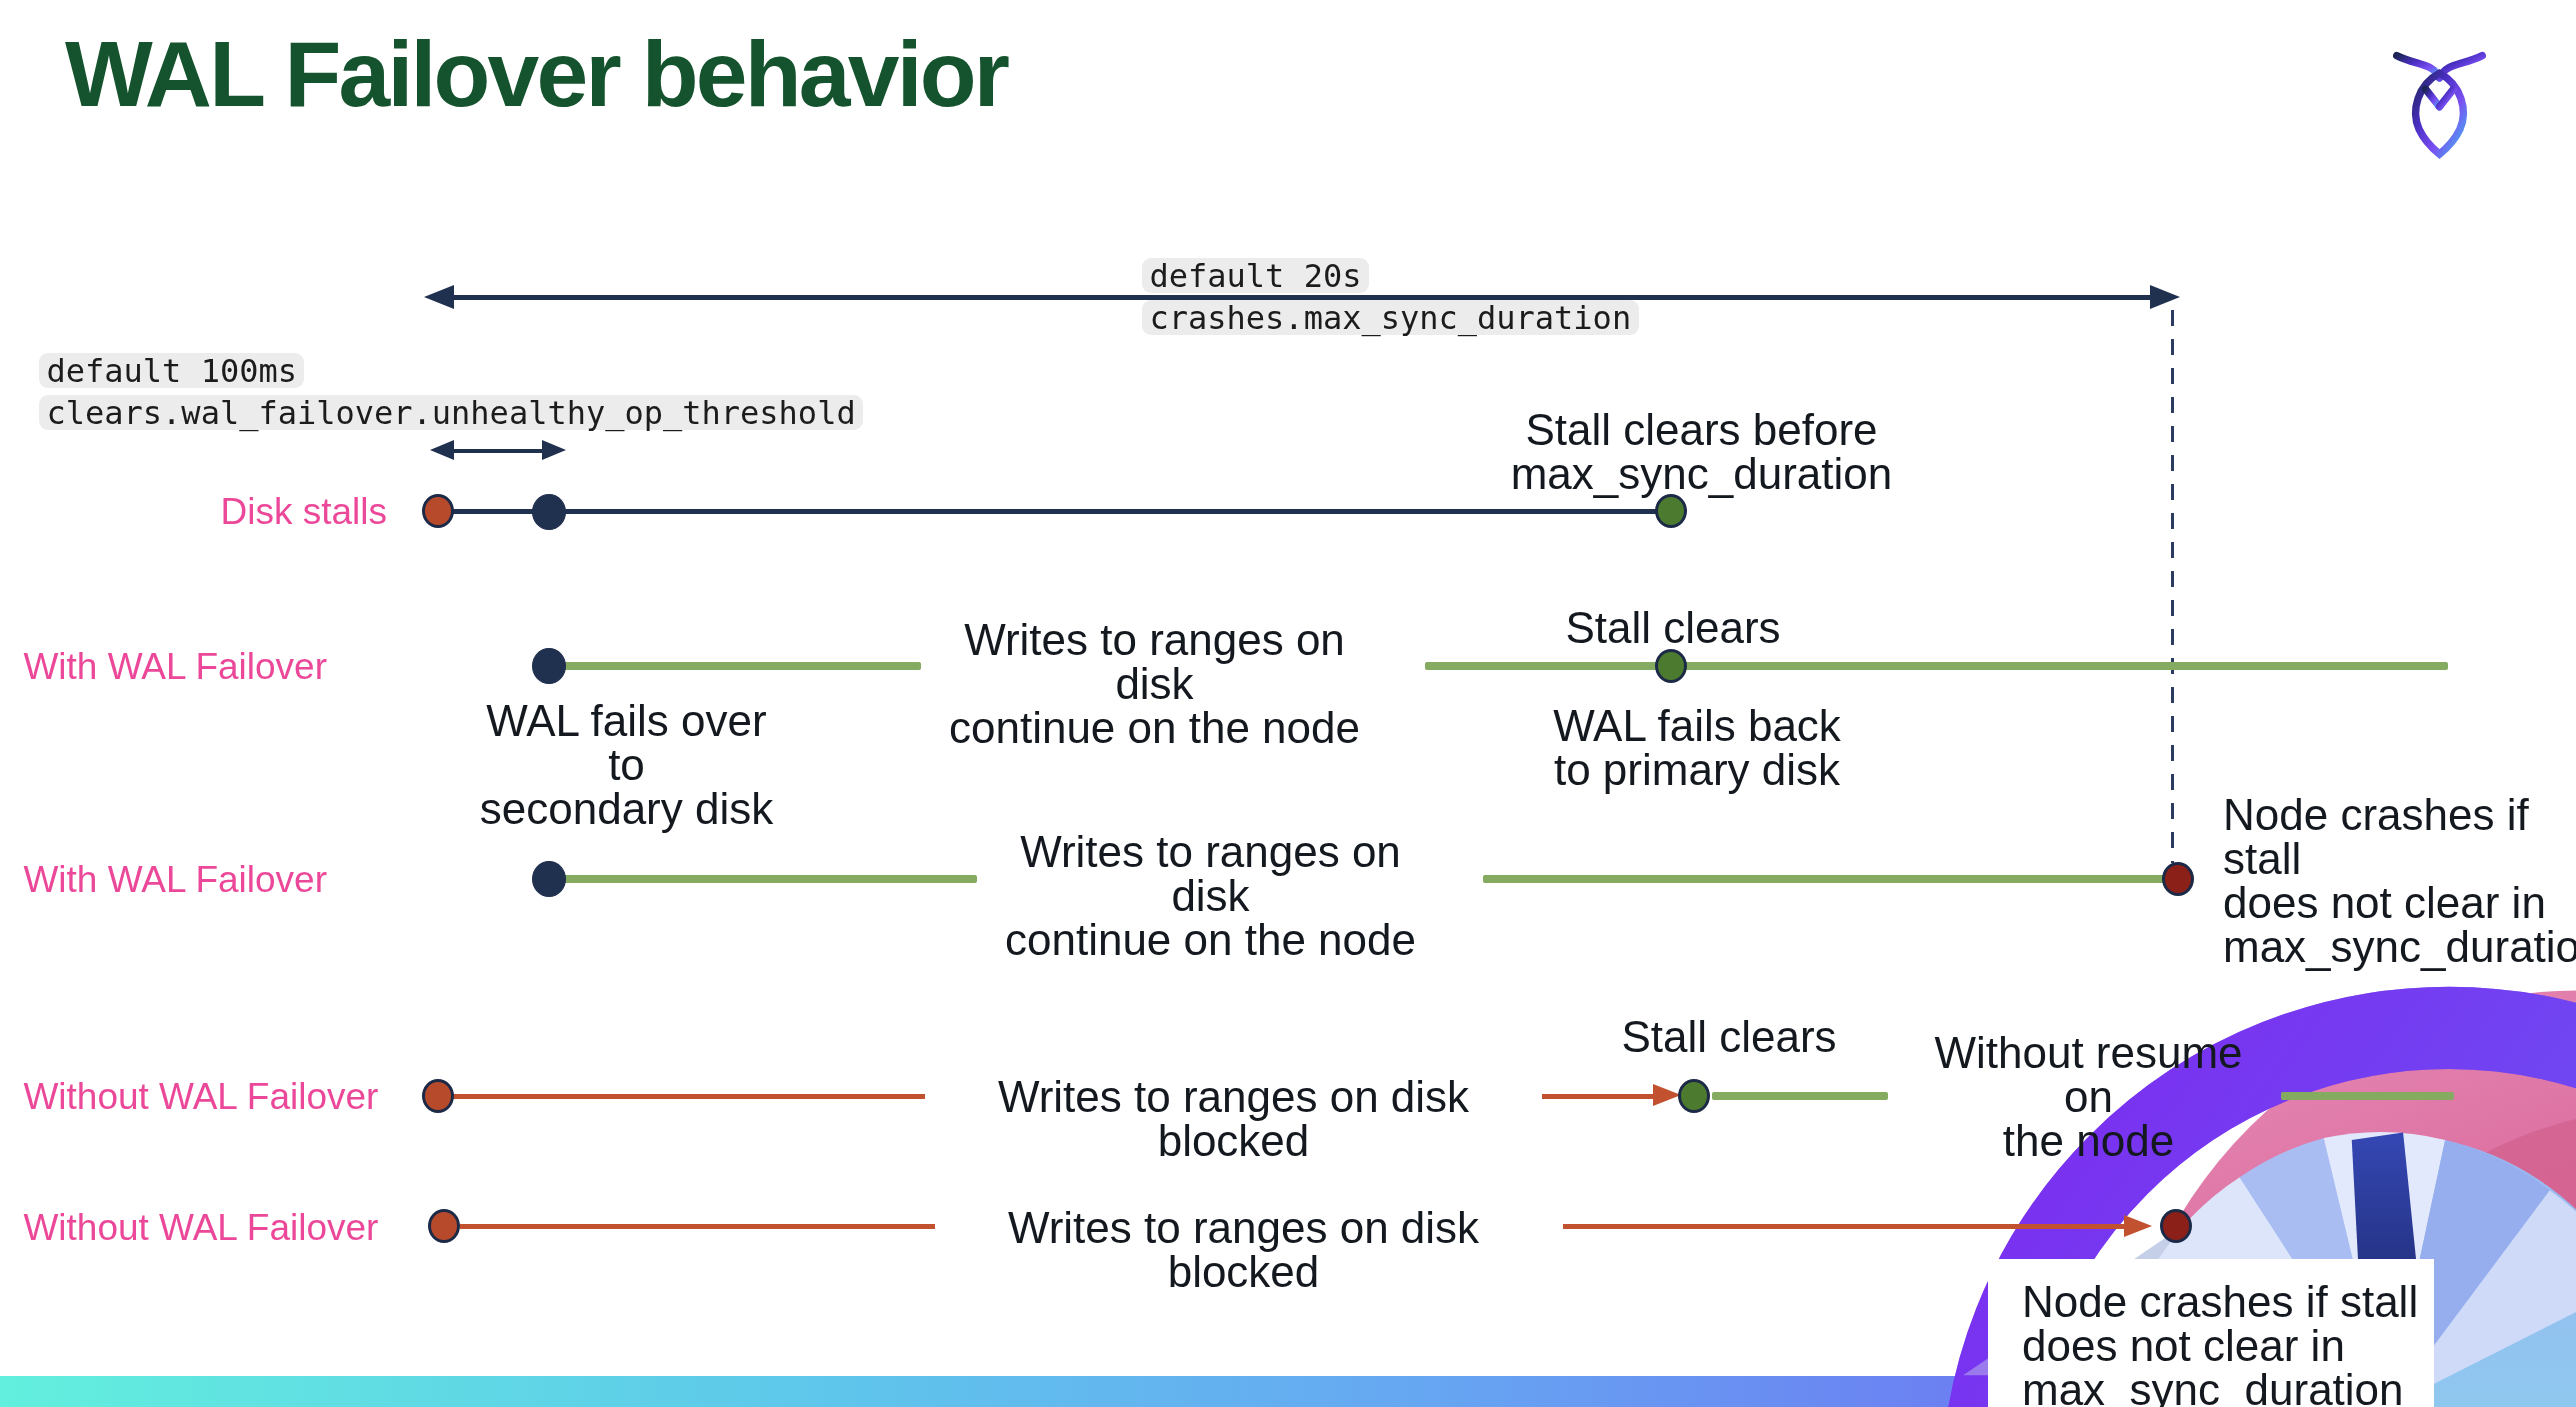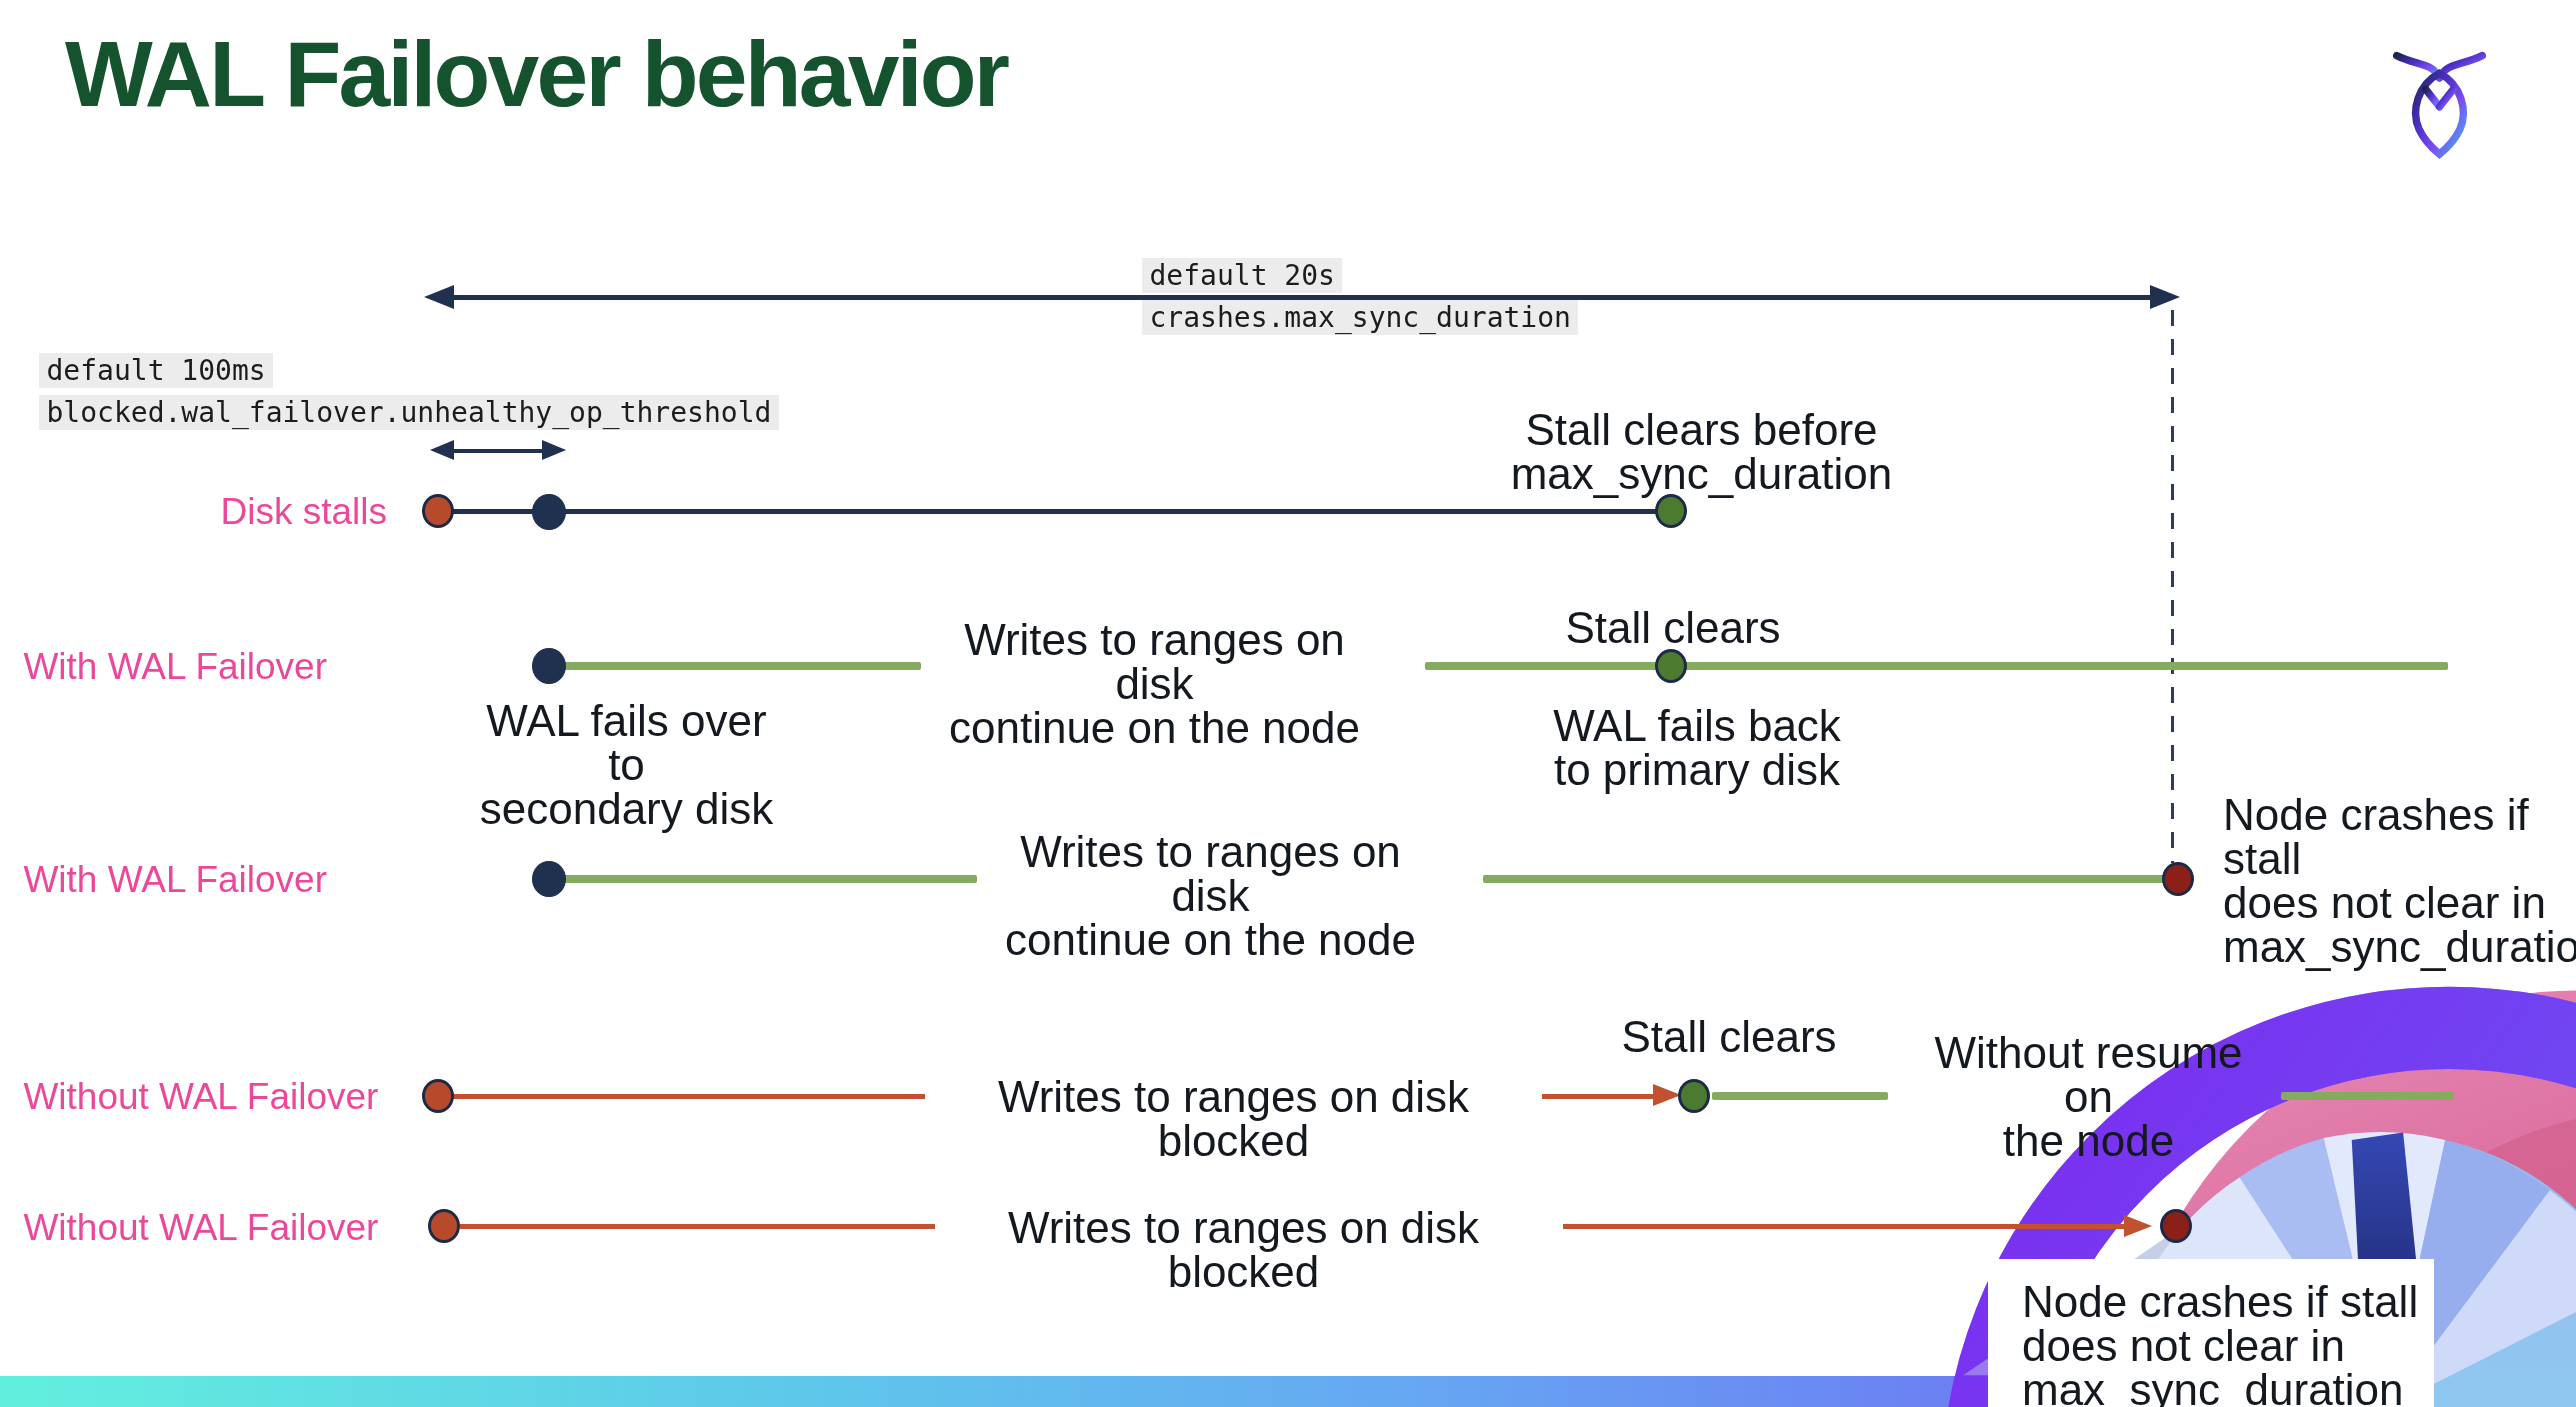--- a/index.html
+++ b/index.html
@@ -31,21 +31,21 @@
          background:repeating-linear-gradient(to bottom,#2c3b60 0 16px,transparent 16px 29px);}
 
   
   .rowlabel{position:absolute;font-size:37px;color:#ec4899;z-index:4;}
   .note{position:absolute;font-size:44px;line-height:44px;color:#14181f;
         white-space:pre-line;z-index:4;}
   .center{text-align:center;}
   .mono-tag{position:absolute;display:flex;flex-direction:column;align-items:flex-start;gap:6.5px;z-index:5;}
   .mono-tag span{display:inline-block;background:#ececec;color:#1c1c1c;
         font-family:"DejaVu Sans Mono","Liberation Mono",monospace;
-        font-size:28px;line-height:28px;padding:3.7px 7.5px;}
+        font-size:32px;line-height:28px;padding:3.7px 7.5px;border-radius:9px;}
 
   
   .whitebox{position:absolute;left:1988px;top:1259px;width:446px;height:149px;
             background:#ffffff;z-index:3;}
   .whitebox .note{position:absolute;left:34px;top:20.6px;}
 
   
   .bottom-bar{position:absolute;left:0;top:1376px;width:2576px;height:32px;z-index:1;
       background:linear-gradient(90deg,#62efdd 0%,#5ec9ea 30%,#66a7f2 55%,#6b82f2 75%,#7559f0 90%,#7e3ff0 100%);}
 
@@ -80,21 +80,21 @@
   <div class="hline navy-line" style="left:441px;top:295px;width:1722px;"></div>
   <div class="arrowhead ah-left-navy" style="left:424px;top:285px;"></div>
   <div class="arrowhead ah-right-navy" style="left:2150px;top:285px;"></div>
   <div class="mono-tag" style="left:1142px;top:258px;">
     <span>default 20s</span>
     <span>crashes.max_sync_duration</span>
   </div>
 
   <div class="mono-tag" style="left:39px;top:353px;">
     <span>default 100ms</span>
-    <span>blocked.wal_failover.unhealthy_op_threshold</span>
+    <span>clears.wal_failover.unhealthy_op_threshold</span>
   </div>
   <div class="hline navy-line" style="left:451px;top:449px;width:93px;height:3.7px;"></div>
   <div class="arrowhead ah-left-navy-sm" style="left:430px;top:440px;"></div>
   <div class="arrowhead ah-right-navy-sm" style="left:542px;top:440px;"></div>
 
   <div class="vdash" style="left:2171px;top:310px;height:553px;"></div>
 
   <div class="rowlabel" style="left:93px;top:491px;width:294px;text-align:right;">Disk stalls</div>
   <div class="hline navy-line" style="left:438px;top:509px;width:1234px;"></div>
   <div class="dot dot-red" style="left:422px;top:494px;"></div>

